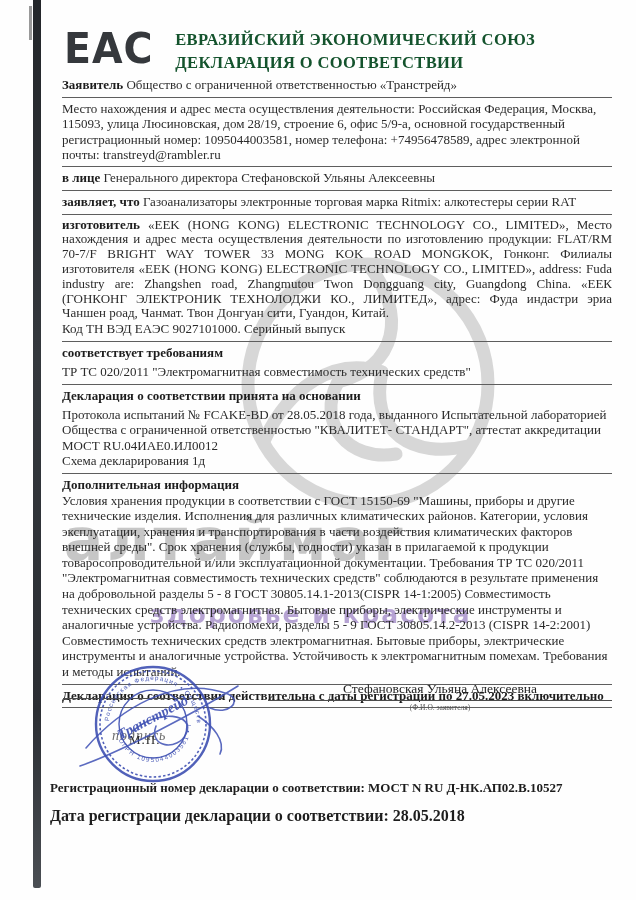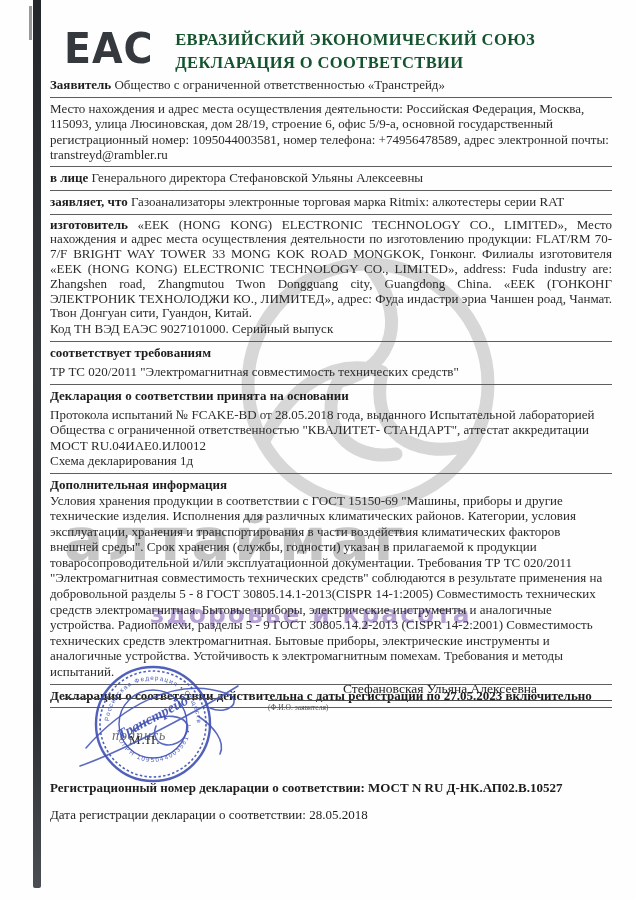--- a/index.html
+++ b/index.html
@@ -31,37 +31,37 @@
   .content{position:absolute;left:50px;top:22px;width:562px;z-index:1;}
   .hdr{display:flex;align-items:flex-start;margin-bottom:0;}
   .eac{
     font-family:"DejaVu Sans", sans-serif;font-weight:700;font-size:43px;
     color:#35383c;line-height:.95;letter-spacing:1px;
     transform:scaleX(.92);transform-origin:left top;margin:6px 14px 0 14px;
   }
   .title{flex:1;font-weight:700;color:#14532d;
     font-size:16.5px;line-height:1.4;letter-spacing:.4px;margin-top:6px;}
 
-  .row{border-bottom:1px solid #5e5e5e;padding:3px 0 4px 0;font-size:13px;line-height:15.6px;}
+  .row{border-bottom:1px solid #5e5e5e;padding:3px 0 4px 0;font-size:13px;line-height:15.6px;margin-left:12px;}
   b,.lbl{font-weight:700;color:#1d1d1d;}
   .just{text-align:justify;line-height:14.8px;}
   .h-bold{font-weight:700;color:#1d1d1d;}
   .tight{line-height:15.4px;}
 
   
   .sig-layer{position:absolute;inset:0;z-index:2;}
   .sig-line-left{position:absolute;left:63px;top:698px;width:160px;border-top:1px solid #4c4c4c;}
   .sig-caption{position:absolute;left:112px;top:728px;font-size:14px;color:#6d6d6d;letter-spacing:1px;font-style:italic;}
   .mp-label{position:absolute;left:129px;top:732px;font-size:13px;color:#2b2b2b;letter-spacing:1px;}
   .signer-name{position:absolute;left:268px;top:681px;width:344px;text-align:center;font-size:13.5px;color:#242424;}
   .sig-line-right{position:absolute;left:268px;top:700px;width:344px;border-top:1px solid #4c4c4c;}
-  .signer-caption{position:absolute;left:268px;top:703px;width:344px;font-size:7.5px;color:#555;}
+  .signer-caption{position:absolute;left:268px;top:703px;width:344px;text-align:center;font-size:7.5px;color:#555;}
 
   .footer-reg{position:absolute;left:50px;top:780px;font-size:13px;font-weight:700;color:#1d1d1d;z-index:1;}
-  .footer-date{position:absolute;left:50px;top:807px;font-size:13px;font-weight:400;color:#1d1d1d;z-index:1;}
+  .footer-date{position:absolute;left:50px;top:807px;font-size:16px;font-weight:700;color:#1d1d1d;z-index:1;}
 
   .stamp{position:absolute;left:78px;top:656px;}
 </style>
 </head>
 <body>
 
 <div class="page">
 
   <div class="scan-edge"></div>
   <div class="scan-edge-top"></div>

